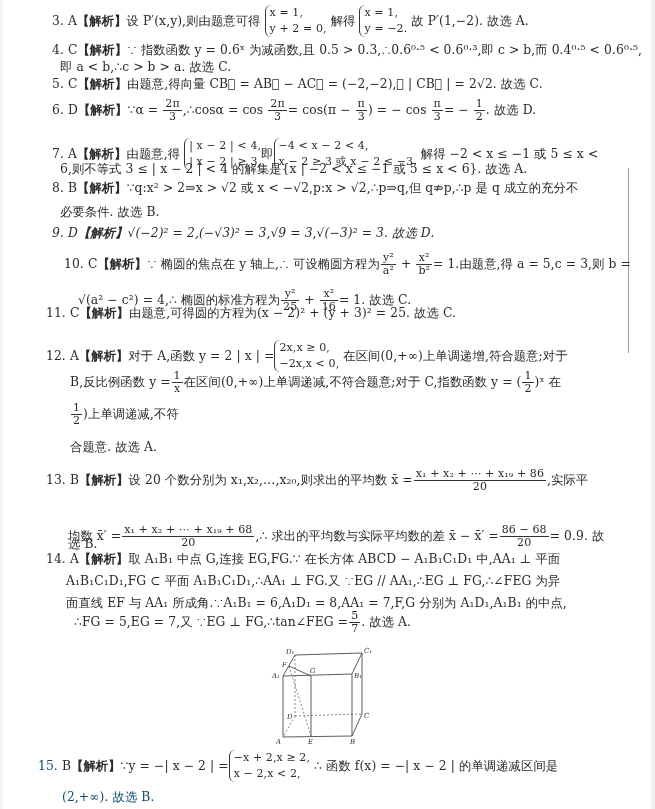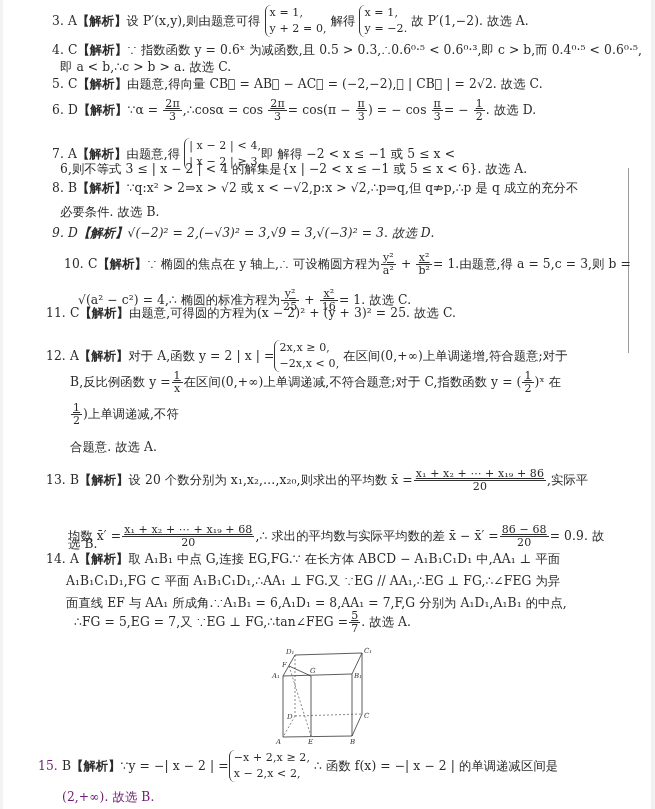--- a/index.html
+++ b/index.html
@@ -10,23 +10,23 @@
     color:#2a2a2a;
   }
   .edge-strip { position:absolute; left:0; top:0; width:3px; height:809px; background:#f3f3f3; }
   .edge-strip-r { position:absolute; right:0; top:0; width:4px; height:809px; background:#f1f1f1; }
   .scan-line { position:absolute; left:628px; top:168px; width:1px; height:185px; background:#9a9a9a; }
   .ln {
     position:absolute; white-space:nowrap;
     font-size:12.3px; line-height:14px; letter-spacing:0.1px;
   }
   .kw { font-weight:bold; }
-  .faded { color:#701a75; }
+  .faded { color:#0c4a6e; }
   .frac { display:inline-block; vertical-align:middle; text-align:center; margin:0 1px; font-size:11px; line-height:12px; }
-  .frac .num { display:block; border-bottom:1px solid #333; padding:0 2px;text-decoration:underline; }
+  .frac .num { display:block; border-bottom:1px solid #333; padding:0 2px; }
   .frac .den { display:block; padding:0 2px; }
   .sys { display:inline-block; vertical-align:middle; border-left:1.2px solid #333; border-radius:6px 0 0 6px; padding-left:4px; font-size:11px; line-height:16px; }
   .sys span { display:block; }
   .diagram { position:absolute; left:270px; top:640px; width:130px; height:105px; }
 </style>
 </head>
 <body>
 
 <div class="edge-strip"></div>
 <div class="edge-strip-r"></div>
@@ -58,21 +58,21 @@
   <span class="frac"><span class="num">2π</span><span class="den">3</span></span><span>,∴cosα = cos</span>
   <span class="frac"><span class="num">2π</span><span class="den">3</span></span><span>= cos(π −</span>
   <span class="frac"><span class="num">π</span><span class="den">3</span></span><span>) = − cos</span>
   <span class="frac"><span class="num">π</span><span class="den">3</span></span><span>= −</span>
   <span class="frac"><span class="num">1</span><span class="den">2</span></span><span>. 故选 D.</span>
 </div>
 
 <div class="ln" style="left:52px;top:138px;">
   <span>7.</span>
   <span>A</span><span class="kw">【解析】</span><span>由题意,得</span>
-  <span class="sys"><span>| x − 2 | &lt; 4,</span><span>| x − 2 | ≥ 3,</span></span><span>即</span>
+  <span class="sys"><span>| x − 2 | &lt; 4,</span><span>| x − 2 | ≥ 3,</span></span><span>即</span><span class="sys"><span>−4 &lt; x − 2 &lt; 4,</span><span>x − 2 ≥ 3 或 x − 2 ≤ −3,</span></span>
   <span>解得 −2 &lt; x ≤ −1 或 5 ≤ x &lt;</span>
 </div>
 <div class="ln" style="left:60px;top:162px;"><span>6,则不等式 3 ≤ | x − 2 | &lt; 4 的解集是{x | −2 &lt; x ≤ −1 或 5 ≤ x &lt; 6}. 故选 A.</span></div>
 
 <div class="ln" style="left:52px;top:181px;">
   <span>8.</span>
   <span>B</span><span class="kw">【解析】</span><span>∵q:x² &gt; 2⇒x &gt; √2 或 x &lt; −√2,p:x &gt; √2,∴p⇒q,但 q⇏p,∴p 是 q 成立的充分不</span>
 </div>
 <div class="ln" style="left:60px;top:205px;"><span>必要条件. 故选 B.</span></div>
 

